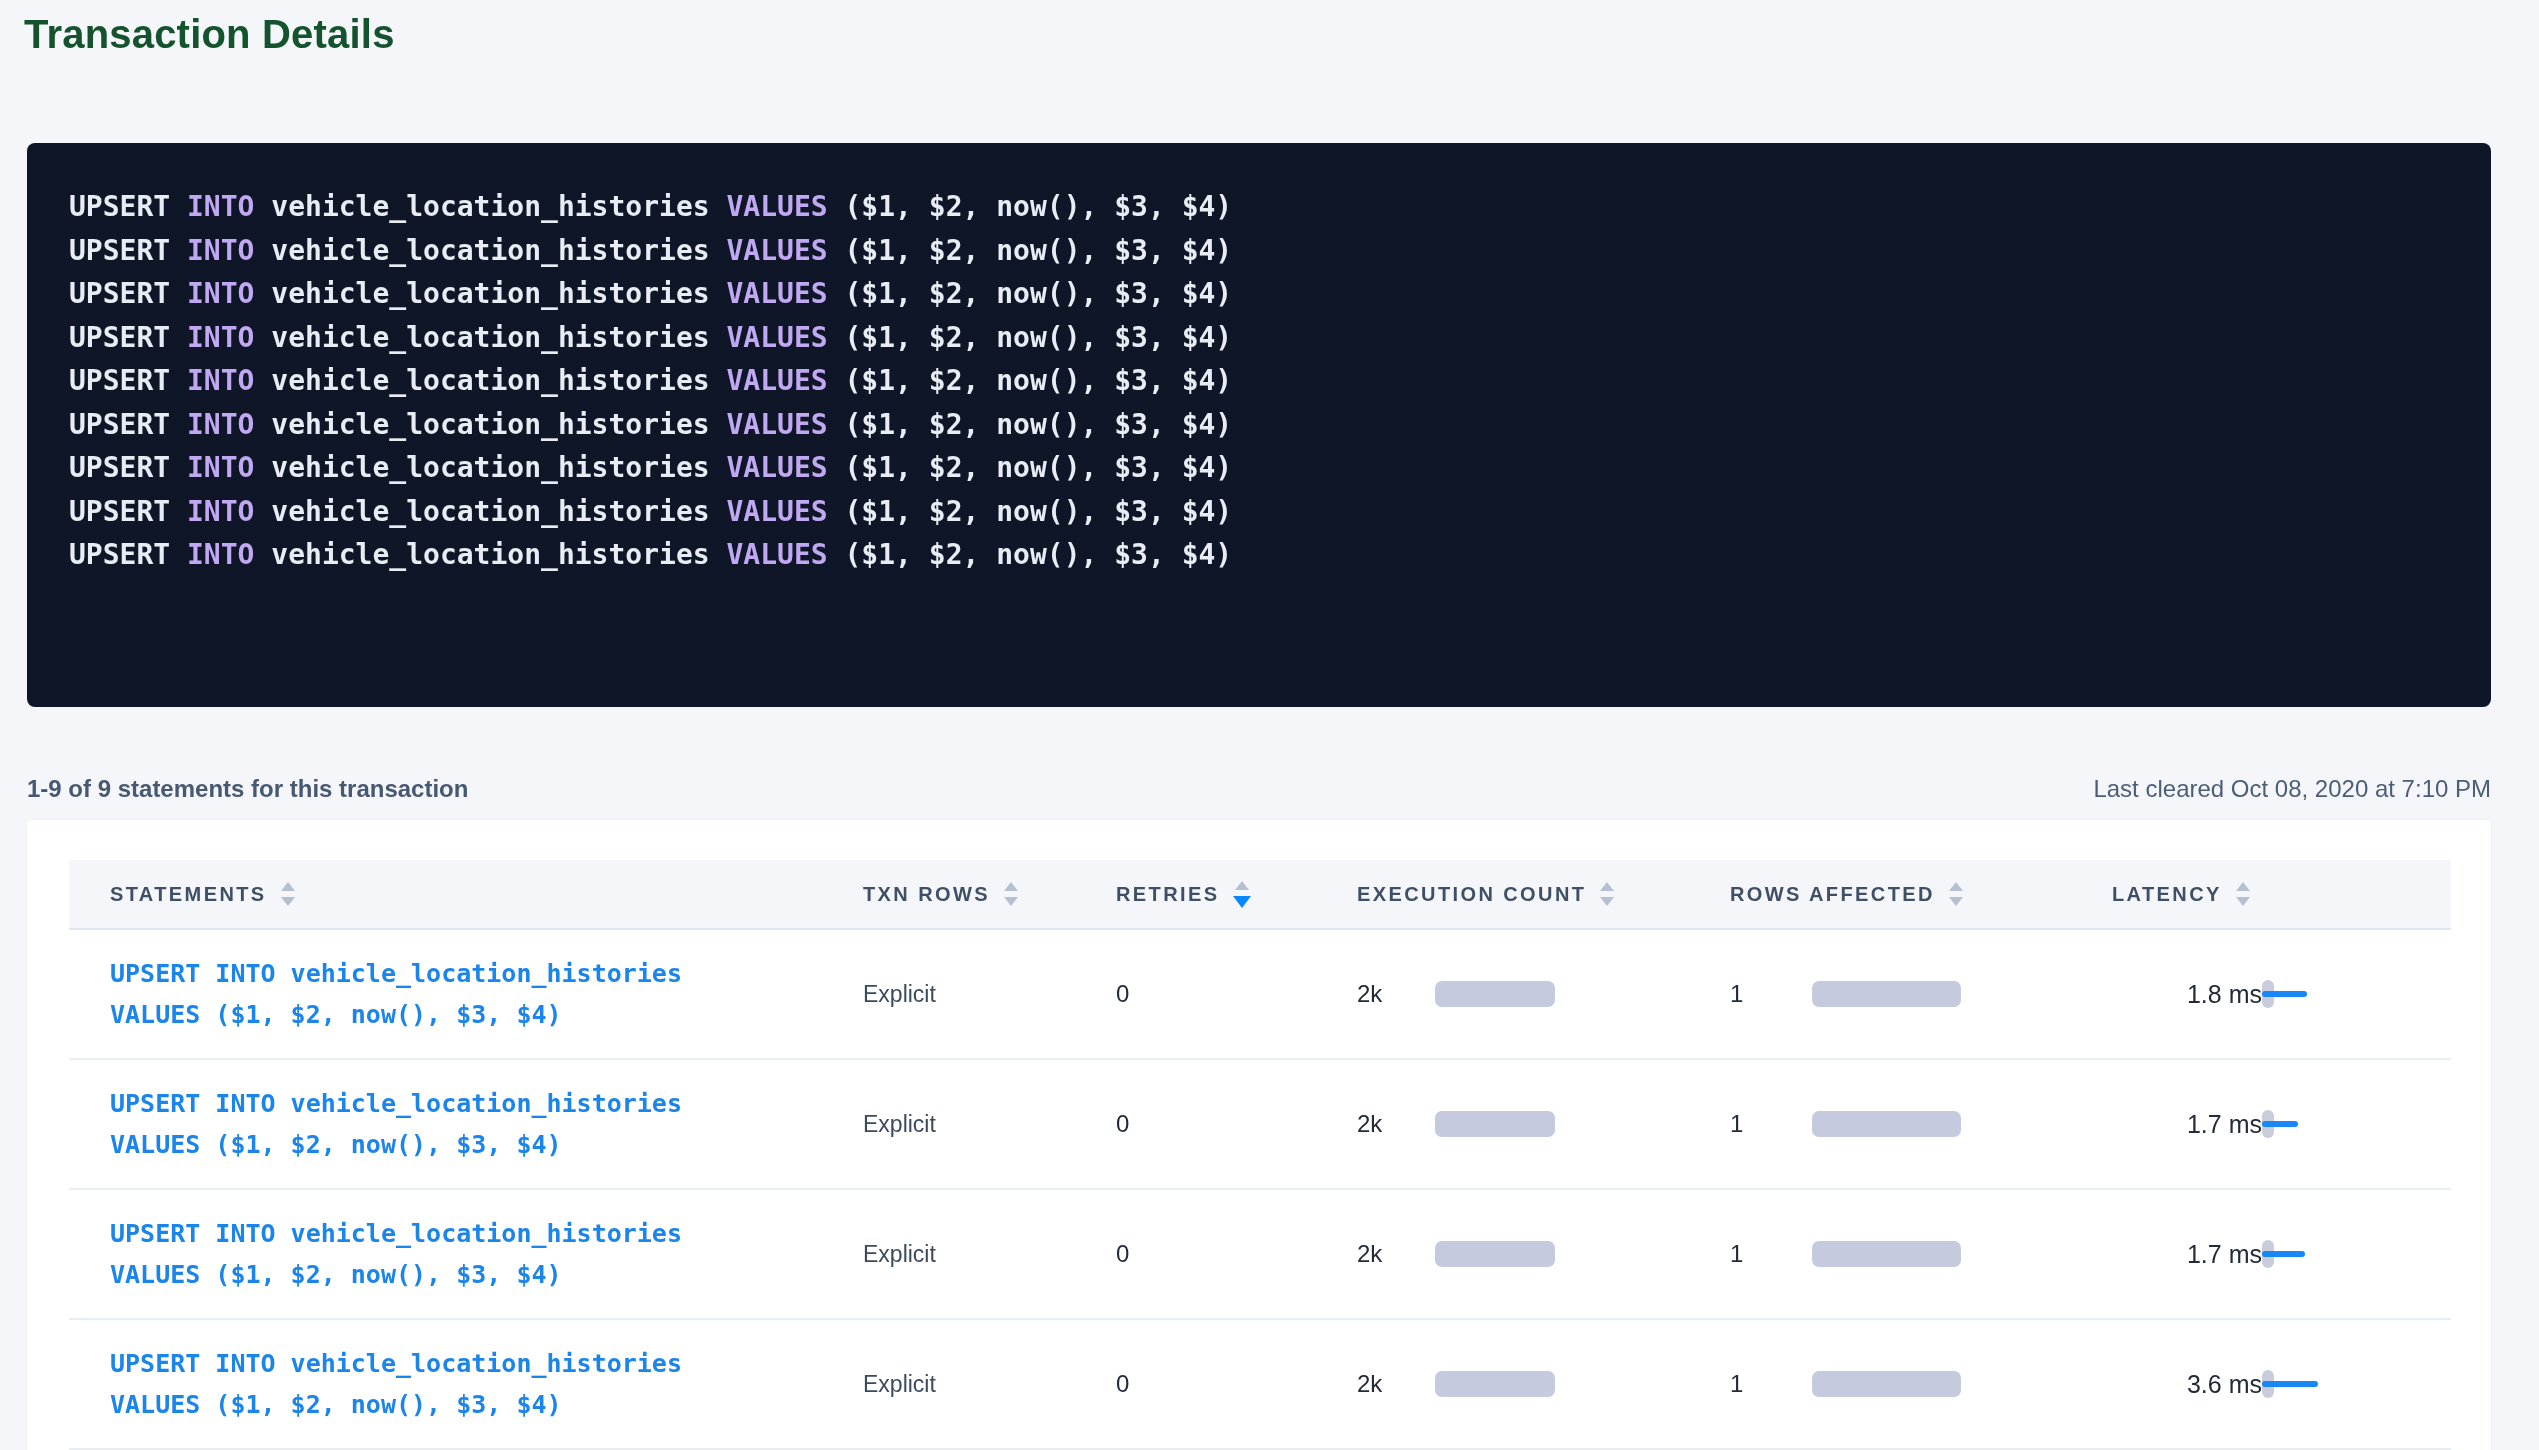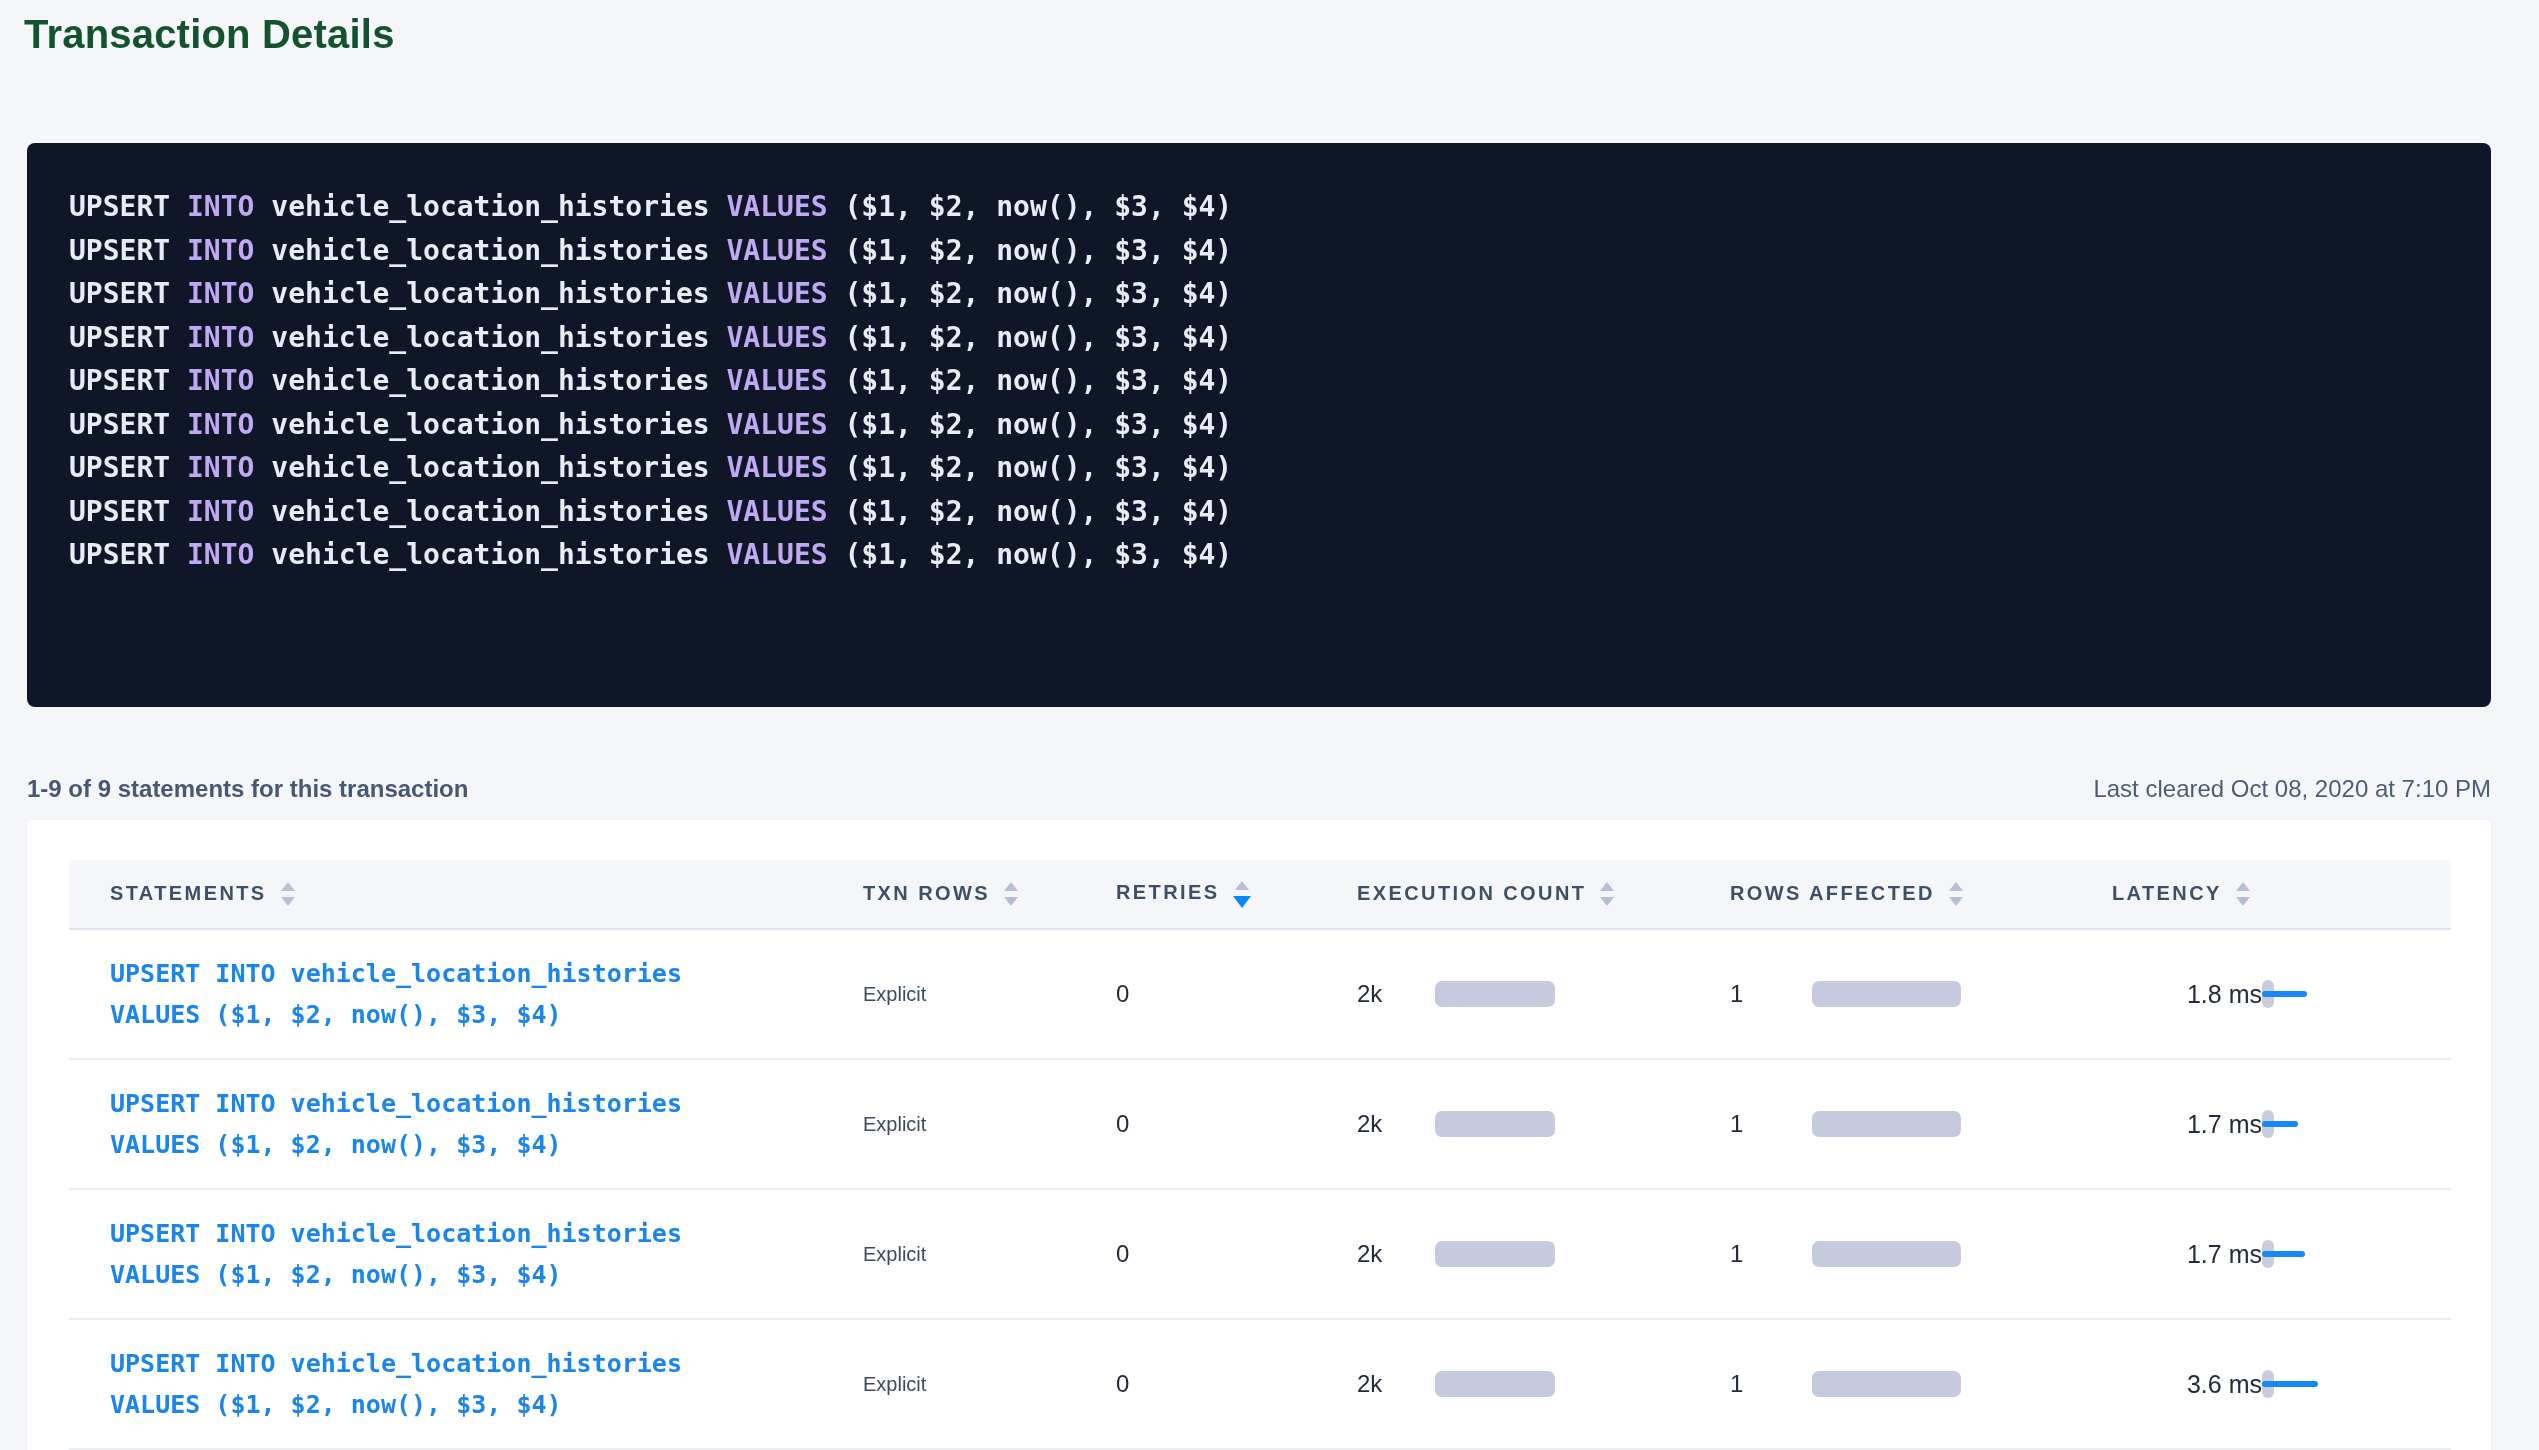--- a/index.html
+++ b/index.html
@@ -49,21 +49,21 @@
   }
   .grid-cols {
     display: grid;
     grid-template-columns: 761px 250px 240px 380px 370px 1fr;
   }
   .thead {
     height: 70px; background: #f4f6f9;
     border-bottom: 2px solid #e0e6ef;
     align-items: center;
   }
-  .th { display: flex; align-items: flex-start; gap: 14px; cursor: pointer; }
+  .th { display: flex; align-items: center; gap: 14px; cursor: pointer; }
   .th-label {
     font-size: 20px; font-weight: 700; letter-spacing: 2.4px;
     color: #3f5066; white-space: nowrap;
   }
   .sort-icons { display: flex; flex-direction: column; align-items: center; }
   .tri { width: 0; height: 0; border-left: 7px solid transparent; border-right: 7px solid transparent; display: block; }
   .tri.up   { border-bottom: 9px solid #b6c0d2; margin-bottom: 6px; }
   .tri.down { border-top: 9px solid #b6c0d2; }
   .tri.down.active {
     border-left-width: 9px; border-right-width: 9px;
@@ -79,21 +79,21 @@
   .col3 { padding-left: 37px; }
   .col4 { padding-left: 30px; }
   .col5 { padding-left: 42px; }
 
   .stmt-link {
     display: block; text-decoration: none; cursor: pointer;
     font-family: "DejaVu Sans Mono", monospace;
     font-size: 25px; font-weight: 600; line-height: 41px;
     color: #1b85ea; white-space: pre;
   }
-  .txn-cell     { font-size: 20px; color: #3c4a5e; }
+  .txn-cell     { font-size: 23px; color: #3c4a5e; }
   .num          { font-size: 24px; font-weight: 500; color: #232b39; }
   .flex-cell    { display: flex; align-items: center; }
   .exec-label   { width: 78px;  flex: none; }
   .rows-label   { width: 82px;  flex: none; }
   .lat-label    { width: 150px; flex: none; font-size: 25px; font-weight: 400; color: #232b39; text-align: right; }
   .meter        { height: 26px; border-radius: 7px; background: #c5cadf; }
   .lat-viz      { position: relative; height: 28px; width: 80px; }
   .lat-pill     { position: absolute; left: 0; top: 0; width: 12px; height: 28px; border-radius: 6px; background: #c9ccda; }
   .lat-bar      { position: absolute; left: 0; top: 11px; height: 6px; border-radius: 3px; background: #1788f5; }
 </style>

